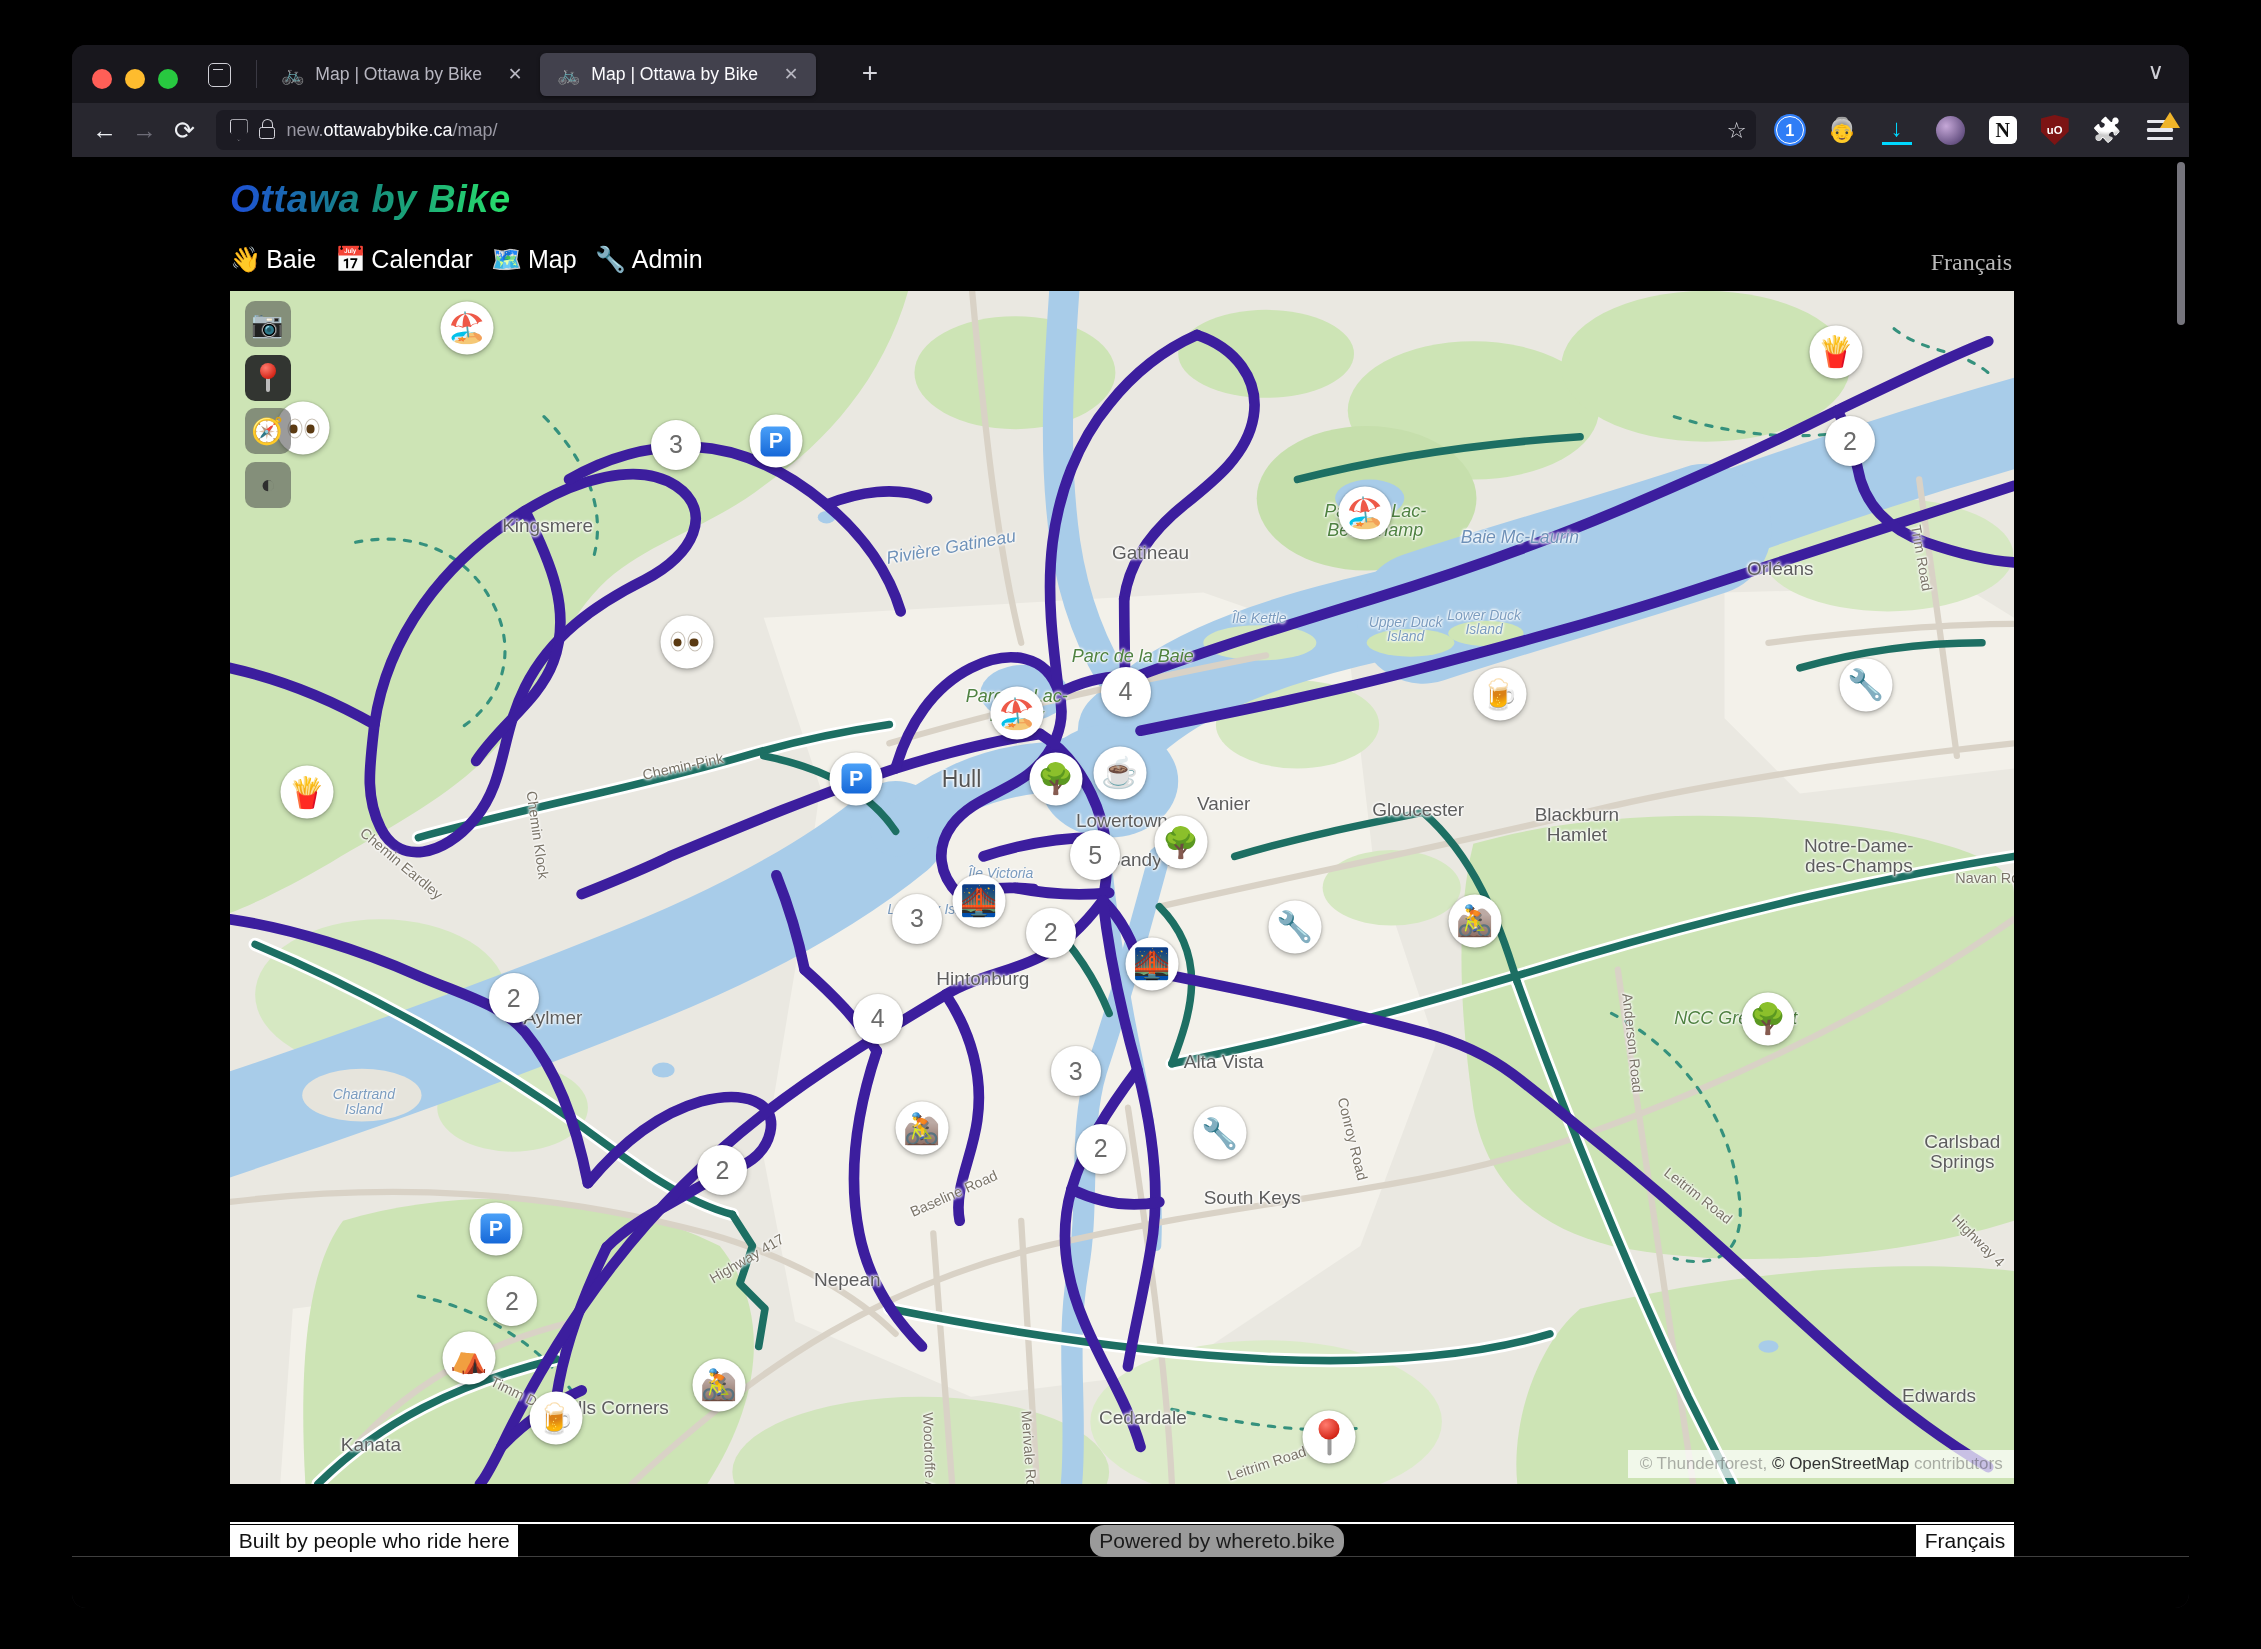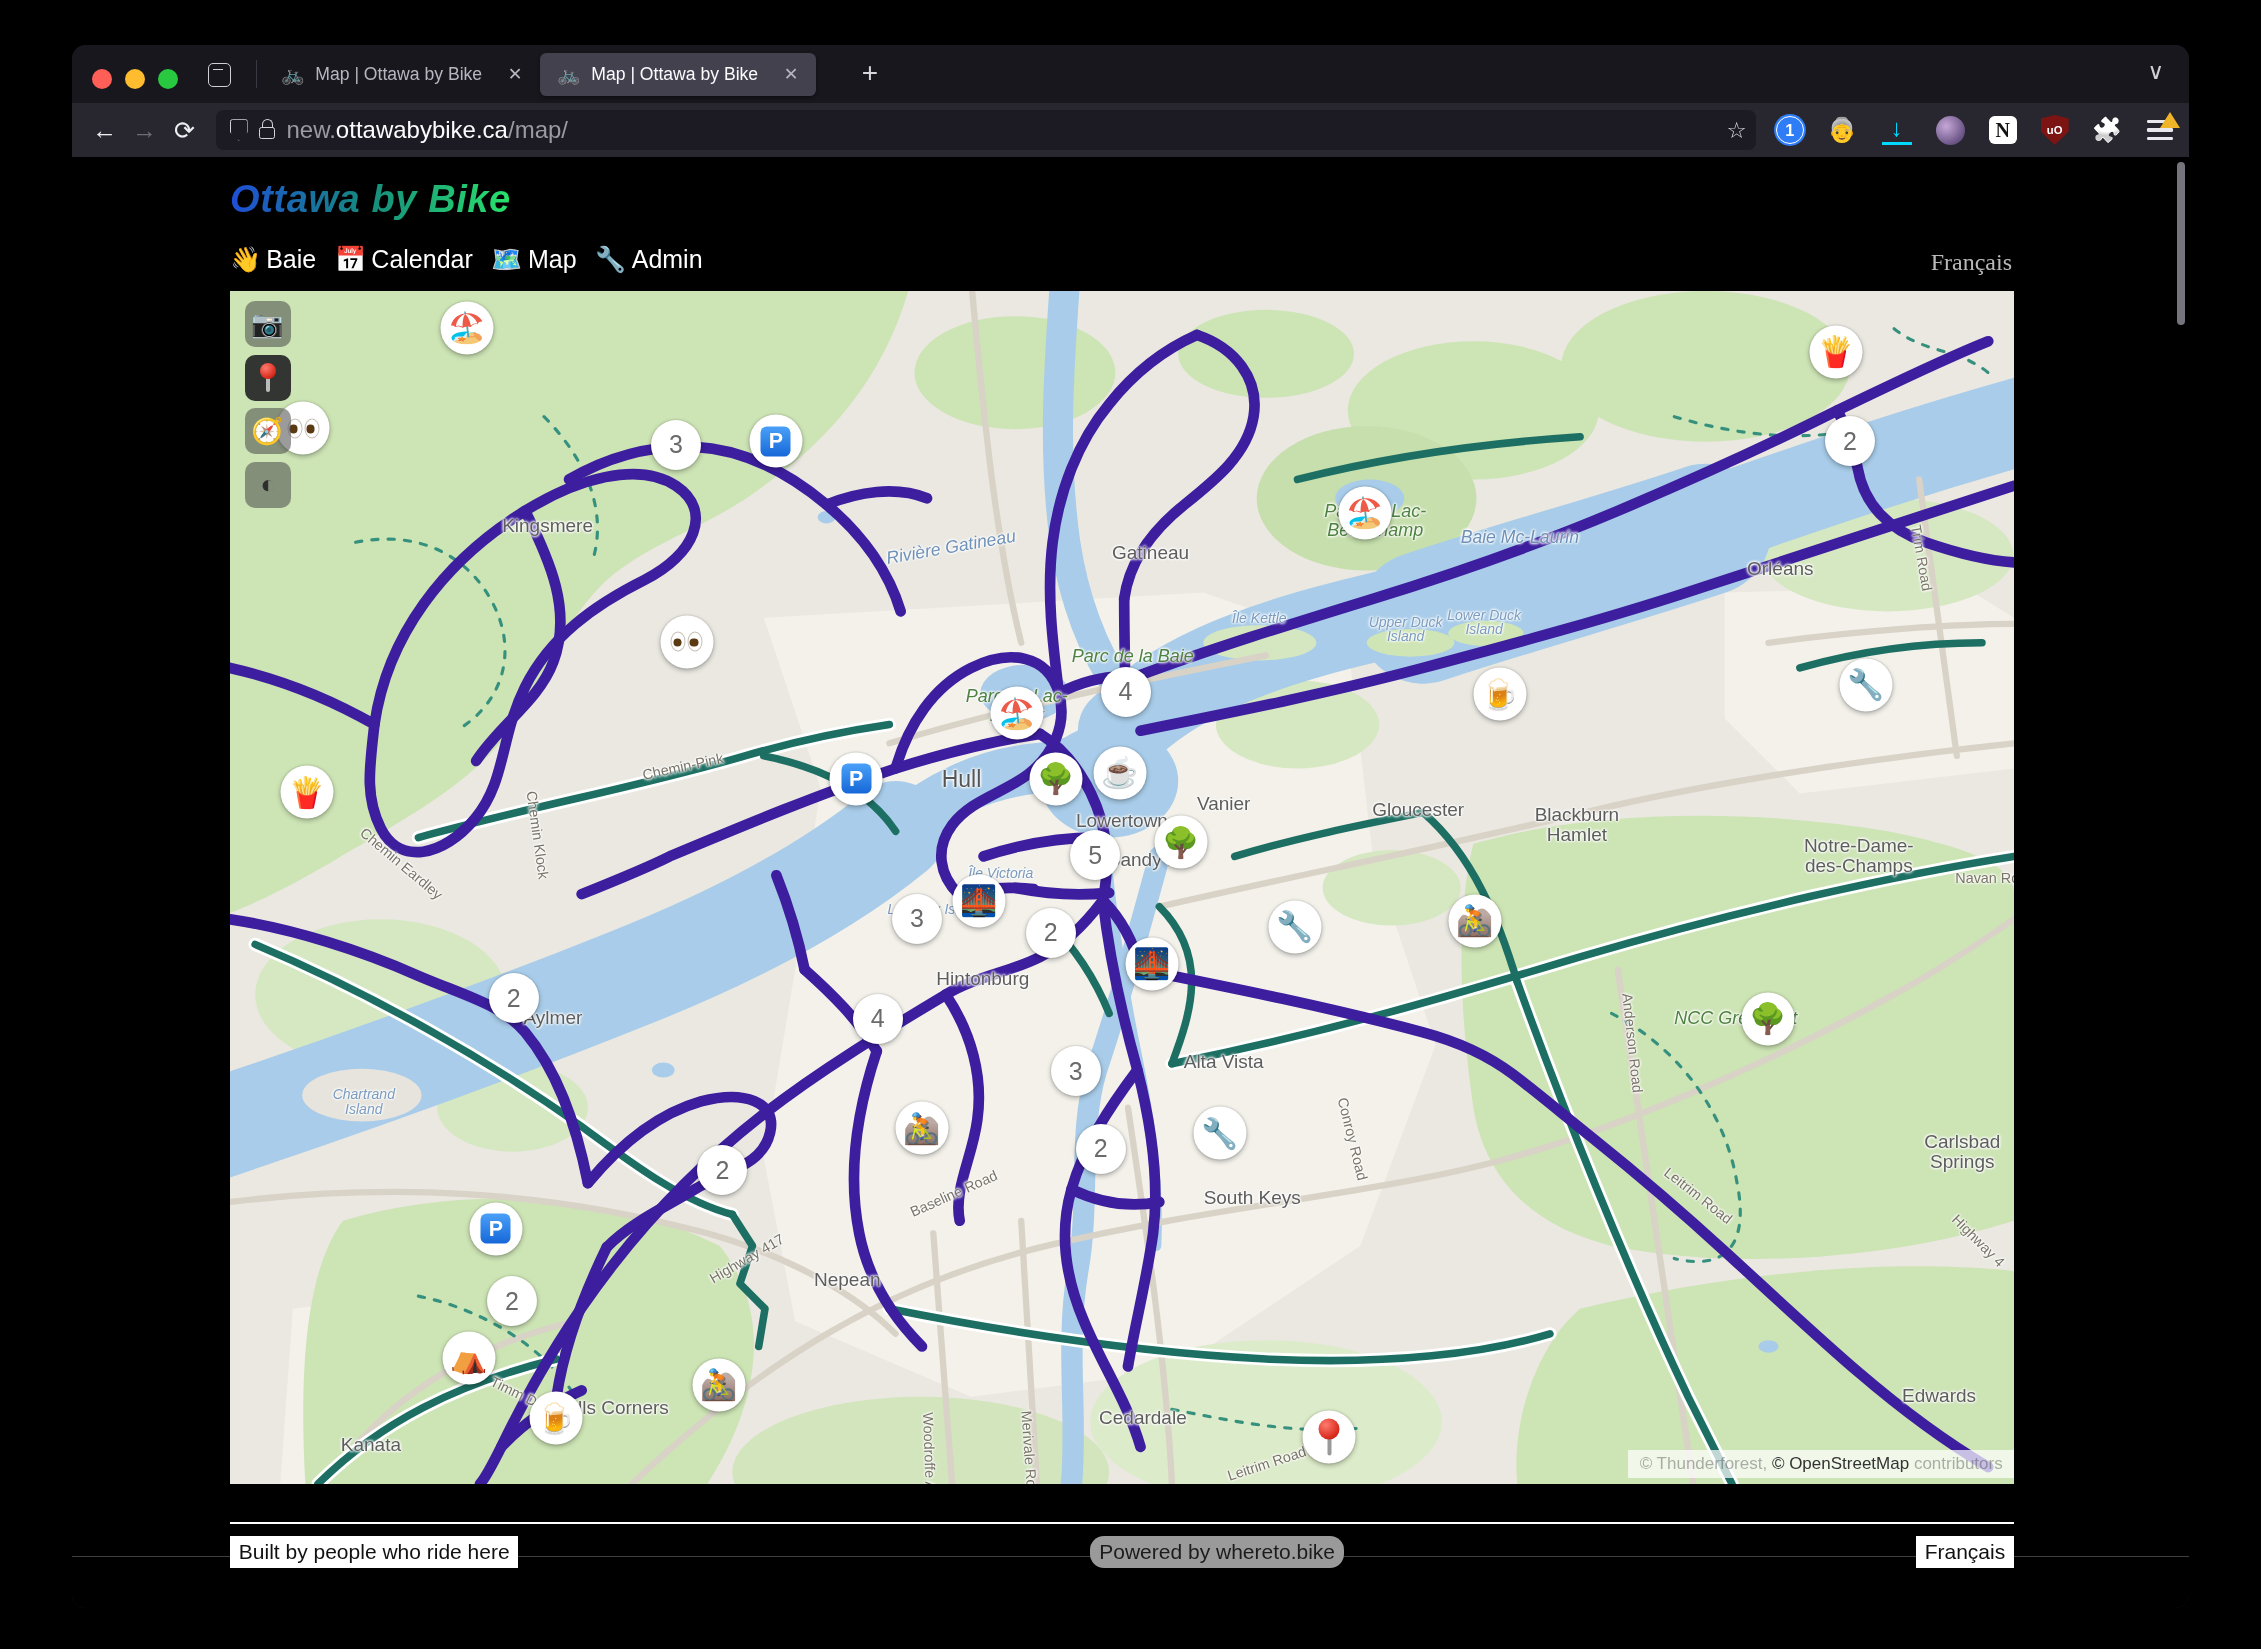--- a/index.html
+++ b/index.html
@@ -22,21 +22,21 @@
   .newtab{position:absolute;left:779px;top:8.8px;width:38px;height:38px;color:#d6d6dd;font-size:28px;display:flex;align-items:center;justify-content:center;border-radius:5px;}
   .tabs-chevron{position:absolute;right:25px;top:12.6px;color:#cfcfd6;font-size:22.6px;}
   
   .navbar{position:absolute;left:0;top:58px;right:0;height:54px;background:#28272f;display:flex;align-items:center;}
   .navbtn{color:#eceef2;font-size:25px;width:40px;text-align:center;}
   .navbtn.dim{color:#6d6c77;}
   .urlbar{position:absolute;left:144px;top:7px;width:1540px;height:40px;background:#1c1b23;border-radius:7.5px;display:flex;align-items:center;padding:0 14px;gap:11.3px;}
   .shield{width:17.6px;height:21.4px;border:1.9px solid #d3d3da;border-radius:2.5px 2.5px 8.8px 8.8px;clip-path:polygon(0 0,100% 0,100% 60%,50% 100%,0 60%);}
   .lock{width:16.3px;height:12.6px;border:1.9px solid #d3d3da;border-radius:2.5px;position:relative;margin-top:6.3px;}
   .lock::before{content:"";position:absolute;left:1.9px;top:-8.8px;width:8.8px;height:7.5px;border:1.9px solid #d3d3da;border-bottom:none;border-radius:6.3px 6.3px 0 0;}
-  .urltext{font-size:24px;color:#9a99a4;}
+  .urltext{font-size:18px;color:#9a99a4;}
   .urltext b{color:#fbfbfe;font-weight:normal;}
   .toolicons{position:absolute;right:16.3px;top:0;height:54px;display:flex;align-items:center;gap:24px;}
   .ticon{width:30px;height:30px;display:flex;align-items:center;justify-content:center;font-size:22.6px;color:#d8d8de;}
   .icon-1p{width:28px;height:28px;border-radius:50%;background:#2f7df6;color:#fff;display:flex;align-items:center;justify-content:center;font-size:16.3px;font-weight:bold;border:1.9px solid #fff;box-shadow:0 0 0 1.9px #2f7df6;}
   .icon-persona{font-size:24px;}
   .icon-dl{color:#00d8ff;font-size:24px;font-weight:bold;border-bottom:3.1px solid #00d8ff;line-height:1;padding-bottom:1.3px;}
   .icon-profile{width:29px;height:29px;border-radius:50%;background:radial-gradient(circle at 35% 35%,#c6a8d8,#6a5586 70%,#403352);}
   .icon-notion{width:28px;height:28px;background:#fff;border-radius:5.7px;color:#111;display:flex;align-items:center;justify-content:center;font-family:"Liberation Serif",serif;font-weight:bold;font-size:20px;}
   .icon-ublock{width:28px;height:30px;background:#7c1414;color:#fff;display:flex;align-items:center;justify-content:center;font-size:11.3px;font-weight:bold;clip-path:polygon(50% 0,100% 12%,100% 55%,50% 100%,0 55%,0 12%);}
   .icon-puzzle{font-size:24px;filter:grayscale(1) brightness(1.6);}
@@ -75,21 +75,21 @@
   .map-controls{position:absolute;left:15px;top:10px;display:flex;flex-direction:column;gap:7.5px;}
   .mc-btn{width:46px;height:46px;border-radius:10px;background:rgba(72,72,72,.55);display:flex;align-items:center;justify-content:center;font-size:26px;color:#2e2e2e;}
   .mc-btn.active{background:rgba(22,22,26,.85);}
   .mc-pin{position:relative;width:16.3px;height:30px;}
   .mc-pin::before{content:"";position:absolute;left:6.3px;top:14px;width:3.8px;height:15px;background:#bbb;border-radius:1.9px;}
   .mc-pin::after{content:"";position:absolute;left:0;top:0;width:16.3px;height:16.3px;border-radius:50%;background:radial-gradient(circle at 35% 30%,#ff7b6e,#d6281a 70%,#9c1208);}
   .attribution{position:absolute;right:0;bottom:6.3px;background:rgba(255,255,255,.72);padding:3.8px 11.3px;font-size:17px;color:#333;margin-left:12px;}
   .attribution .muted{opacity:.38;}
   
   .footer-grayline{position:absolute;left:0;right:0;top:1399px;height:1.3px;background:#3f3f3f;}
-  .footer{position:absolute;left:158px;top:1365px;width:1784px;border-top:2.5px solid #fff;padding-top:12px;display:flex;justify-content:space-between;align-items:flex-start;}
+  .footer{position:absolute;left:158px;top:1365px;width:1784px;border-top:2.5px solid #fff;padding-top:1px;display:flex;justify-content:space-between;align-items:flex-start;}
   .chip{font-size:21px;padding:3.8px 8.8px;position:relative;z-index:2;}
   .chip.white{background:#fff;color:#111;}
   .chip.gray{background:#9a9a9a;color:#1c1c1c;border-radius:14px;}
 </style>
 </head>
 <body>
 
 <div class="screen">
   <div class="window">
 

